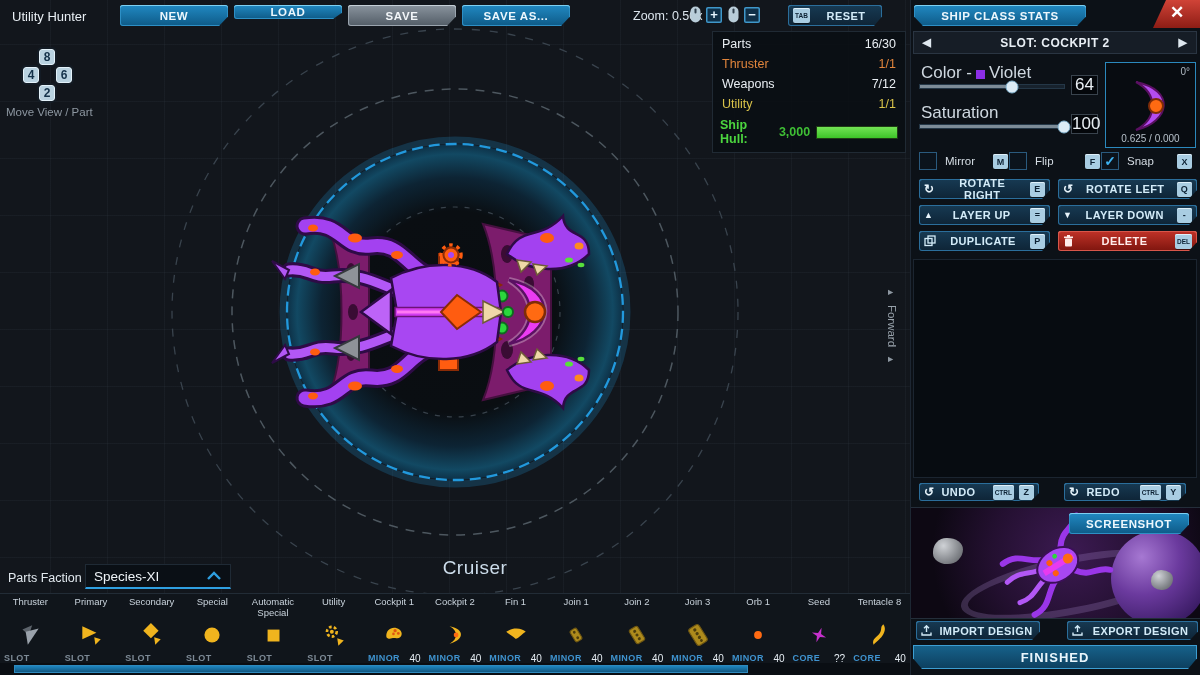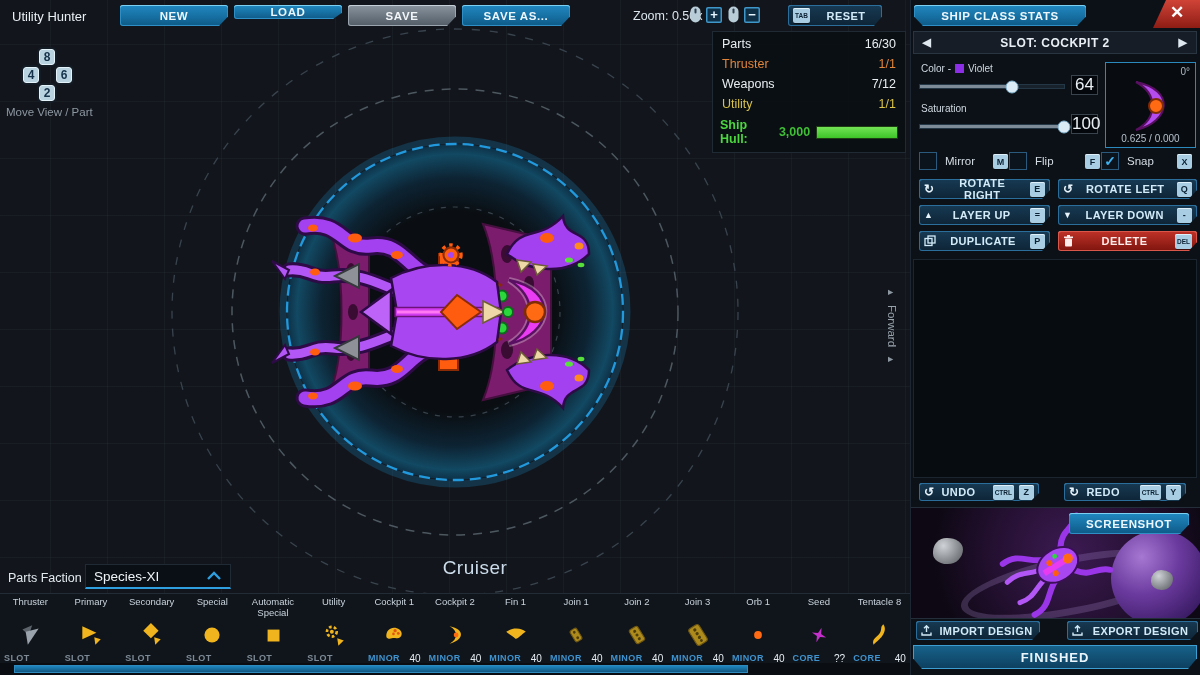--- a/index.html
+++ b/index.html
@@ -67,21 +67,21 @@
   #rpanel { position:absolute; left:910px; top:0; width:290px; height:675px;
     background:#0c1117; border-left:1px solid #1d2733; }
   #close-x { position:absolute; left:242px; top:0; width:48px; height:28px;
     background:linear-gradient(#d04337,#8e1d15); clip-path:polygon(13px 0,100% 0,100% 100%,0 100%);
     color:#fff; font-size:17px; font-weight:bold; text-align:center; line-height:26px; cursor:pointer; }
   #slot-hdr { position:absolute; left:2px; top:31px; width:284px; height:23px;
     background:#161d26; border:1px solid #2a3542; display:flex; align-items:center;
     color:#e8eef4; font-size:12px; font-weight:bold; letter-spacing:.5px; }
   #slot-hdr .arr { width:26px; text-align:center; color:#dfe8ef; font-size:11px; cursor:pointer; }
   #slot-hdr .t { flex:1; text-align:center; }
-  .lab { position:absolute; color:#cfd8e0; font-size:10px; }
+  .lab { position:absolute; color:#cfd8e0; font-size:17px; }
   .swatch { display:inline-block; width:9px; height:9px; background:#8b2ee6; margin:0 4px -1px 4px; }
   .slider { position:absolute; width:146px; height:5px; background:#17222d; border:1px solid #243747; }
   .slider .fill { position:absolute; left:0; top:0; bottom:0; background:#7c8b97; }
   .slider .knob { position:absolute; top:50%; width:13px; height:13px; border-radius:50%;
     background:#dcecf6; border:1px solid #7fb0cc; transform:translate(-50%,-50%); cursor:pointer; }
   .vbox { position:absolute; width:27px; height:20px; background:#04070b; border:1px solid #39434d;
     color:#e9eff4; font-size:17px; text-align:center; line-height:18px; }
   #pt-preview { position:absolute; left:194px; top:62px; width:91px; height:86px;
     background:#080c11; border:1px solid #2b89bd; }
   #pt-preview .ang { position:absolute; right:5px; top:3px; color:#aeb8c1; font-size:10px; }

